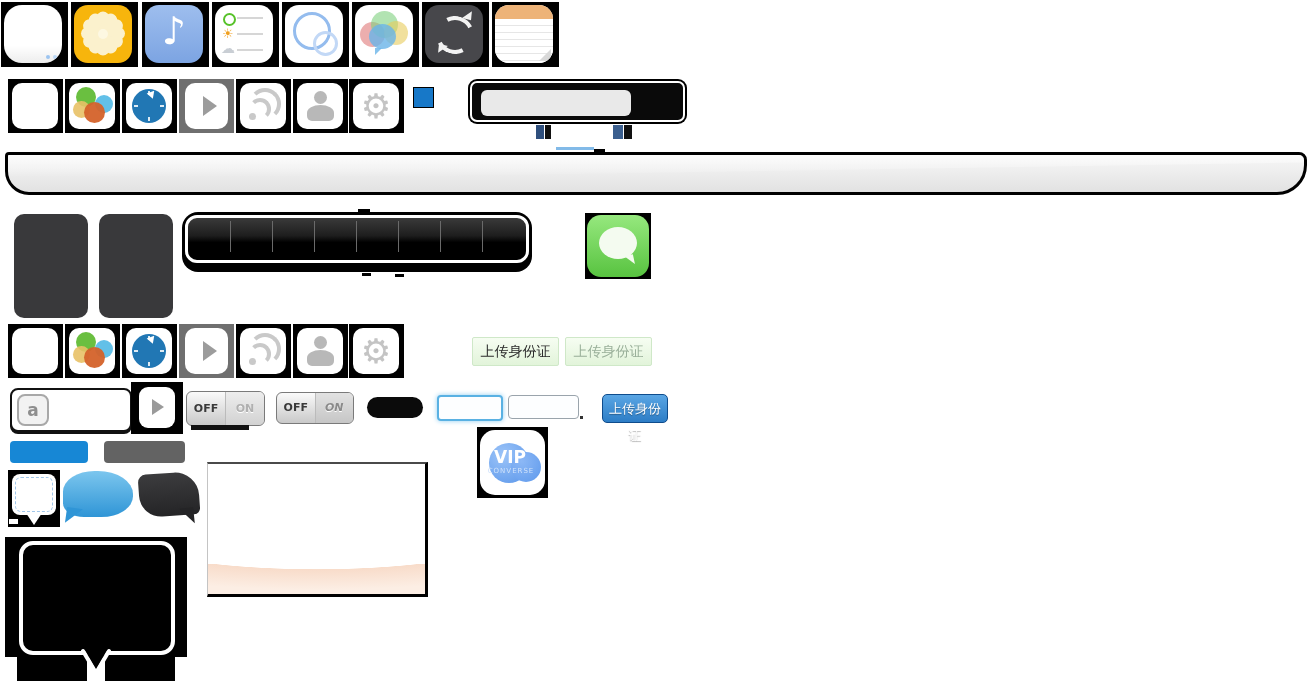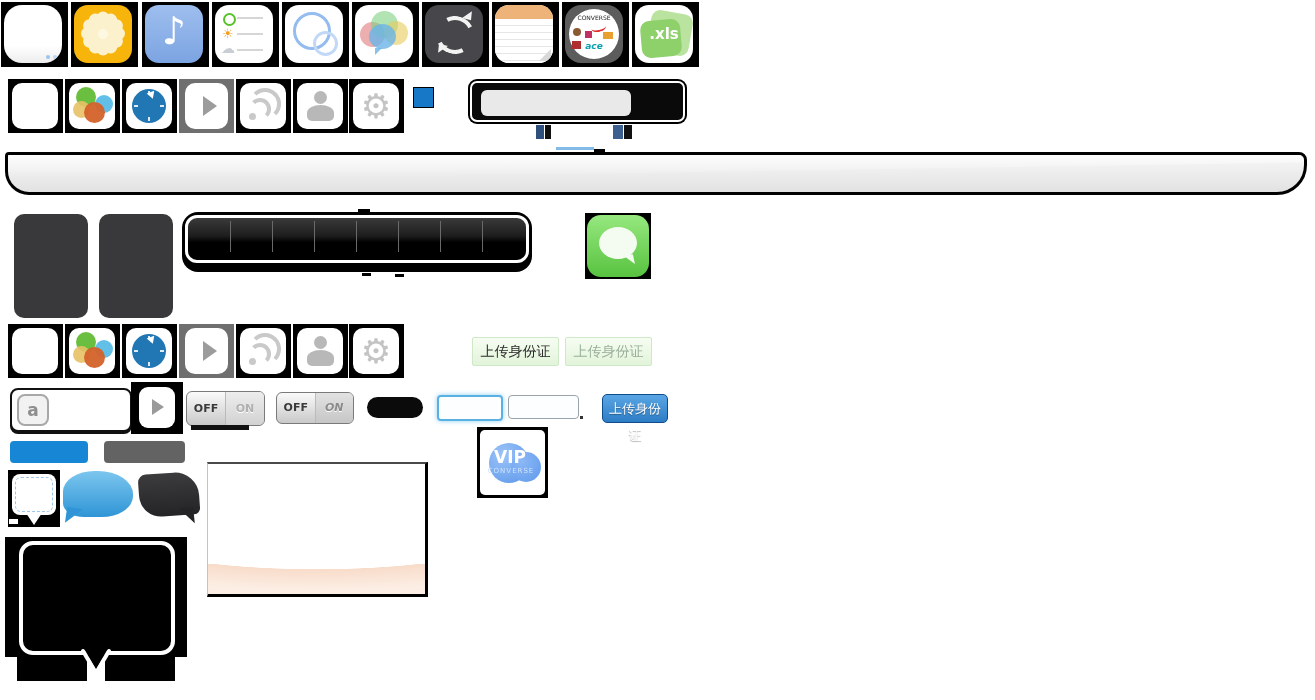--- a/index.html
+++ b/index.html
@@ -124,40 +124,21 @@
   </div>
 
   <div class="tile" style="left:492px;top:2px;width:67px;height:65px;">
     <div class="ic" style="left:3px;top:3px;width:58px;height:58px;">
       <i class="notes-band"></i>
       <i class="notes-paper"></i>
       <i class="btail" style="right:2px;bottom:2px;border-bottom:12px solid #d8d8d8;border-left:12px solid transparent;"></i>
     </div>
   </div>
 
-  <div class="tile" style="left:562px;top:2px;width:67px;height:65px;">
-    <div class="ic" style="left:3px;top:3px;width:58px;height:58px;border-radius:16px;background:#5c5c5c;">
-      <i class="brand-circle"></i>
-      <span class="abs" style="left:0;top:9px;width:58px;text-align:center;font-size:6px;color:#222;letter-spacing:0;">CONVERSE</span>
-      <i class="abs" style="left:26px;top:18px;width:15px;height:7px;border-bottom:2px solid #e03030;border-radius:50%;transform:rotate(-12deg);"></i>
-      <span class="abs" style="left:8px;top:23px;width:8px;height:8px;background:#8a5a30;border-radius:50%;"></span>
-      <span class="abs" style="left:20px;top:26px;width:7px;height:7px;background:#c03060;"></span>
-      <span class="abs" style="left:38px;top:27px;width:10px;height:7px;background:#e8a030;"></span>
-      <span class="abs" style="left:7px;top:36px;width:9px;height:8px;background:#b03030;"></span>
-      <span class="abs" style="left:0;top:36px;width:58px;text-align:center;font-size:9px;font-weight:bold;color:#0aa0b0;font-style:italic;">ace</span>
-    </div>
-  </div>
-
-  <div class="tile" style="left:632px;top:2px;width:67px;height:65px;">
-    <div class="ic" style="left:3px;top:3px;width:58px;height:58px;">
-      <i class="xls-sq1"></i>
-      <i class="xls-sq2"></i>
-      <span class="xls-label">.xls</span>
-    </div>
-  </div>
+
 
   <div class="tile" style="left:8px;top:79px;width:55px;height:54px;">
     <div class="ic-sm" style="left:4px;top:4px;width:46px;height:46px;"></div>
   </div>
 
   <div class="tile" style="left:65px;top:79px;width:55px;height:54px;">
     <div class="ic-sm" style="left:4px;top:4px;width:46px;height:46px;">
       <i class="bubble-circle" style="left:7px;top:4px;width:20px;height:20px;background:#6abf40;"></i>
       <i class="bubble-circle" style="left:4px;top:18px;width:17px;height:17px;background:#e8c166;opacity:.9;"></i>
       <i class="bubble-circle" style="left:26px;top:12px;width:18px;height:18px;background:#62c0e8;"></i>
@@ -330,21 +311,21 @@
   <div class="inputbox" style="left:508px;top:395px;width:69px;height:22px;border:1px solid #9aa4ac;"></div>
   <span class="abs" style="left:580px;top:416px;width:3px;height:3px;background:#333;"></span>
 
   <div class="abs" style="left:602px;top:394px;width:64px;height:27px;border-radius:5px;border:1px solid #0f4c8c;
        background:linear-gradient(180deg,#5aa6e4,#2d7dc6);color:#fff;font-size:13px;text-align:center;line-height:27px;text-shadow:0 1px 1px rgba(0,0,0,.35);">上传身份证</div>
 
   <div class="abs" style="left:10px;top:441px;width:78px;height:22px;background:#1787d5;border-radius:4px;"></div>
   <div class="abs" style="left:104px;top:441px;width:81px;height:22px;background:#636363;border-radius:4px;"></div>
 
   <div class="tile" style="left:477px;top:427px;width:71px;height:71px;">
-    <div class="ic" style="left:3px;top:3px;width:65px;height:65px;border-radius:5px;">
+    <div class="ic" style="left:3px;top:3px;width:65px;height:65px;border-radius:15px;">
       <i class="bubble-circle" style="left:9px;top:13px;width:40px;height:40px;background:radial-gradient(circle at 35% 30%,#9cc4f8,#5a96ea);"></i>
       <i class="bubble-circle" style="left:31px;top:22px;width:30px;height:30px;background:radial-gradient(circle at 35% 30%,#8cb8f6,#5f9aec);"></i>
       <span class="abs" style="left:0;top:17px;width:60px;text-align:center;color:#fff;font-weight:bold;font-size:17px;">VIP</span>
       <span class="abs" style="left:0;top:37px;width:62px;text-align:center;color:#cfe2fb;font-size:7px;letter-spacing:1px;">CONVERSE</span>
     </div>
   </div>
 
   <div class="tile" style="left:8px;top:470px;width:52px;height:57px;">
     <div class="abs" style="left:4px;top:4px;width:44px;height:41px;background:#fff;border-radius:8px;">
       <i class="abs" style="left:3px;top:3px;right:3px;bottom:3px;border:1px dashed #9fc6ea;border-radius:6px;"></i>

